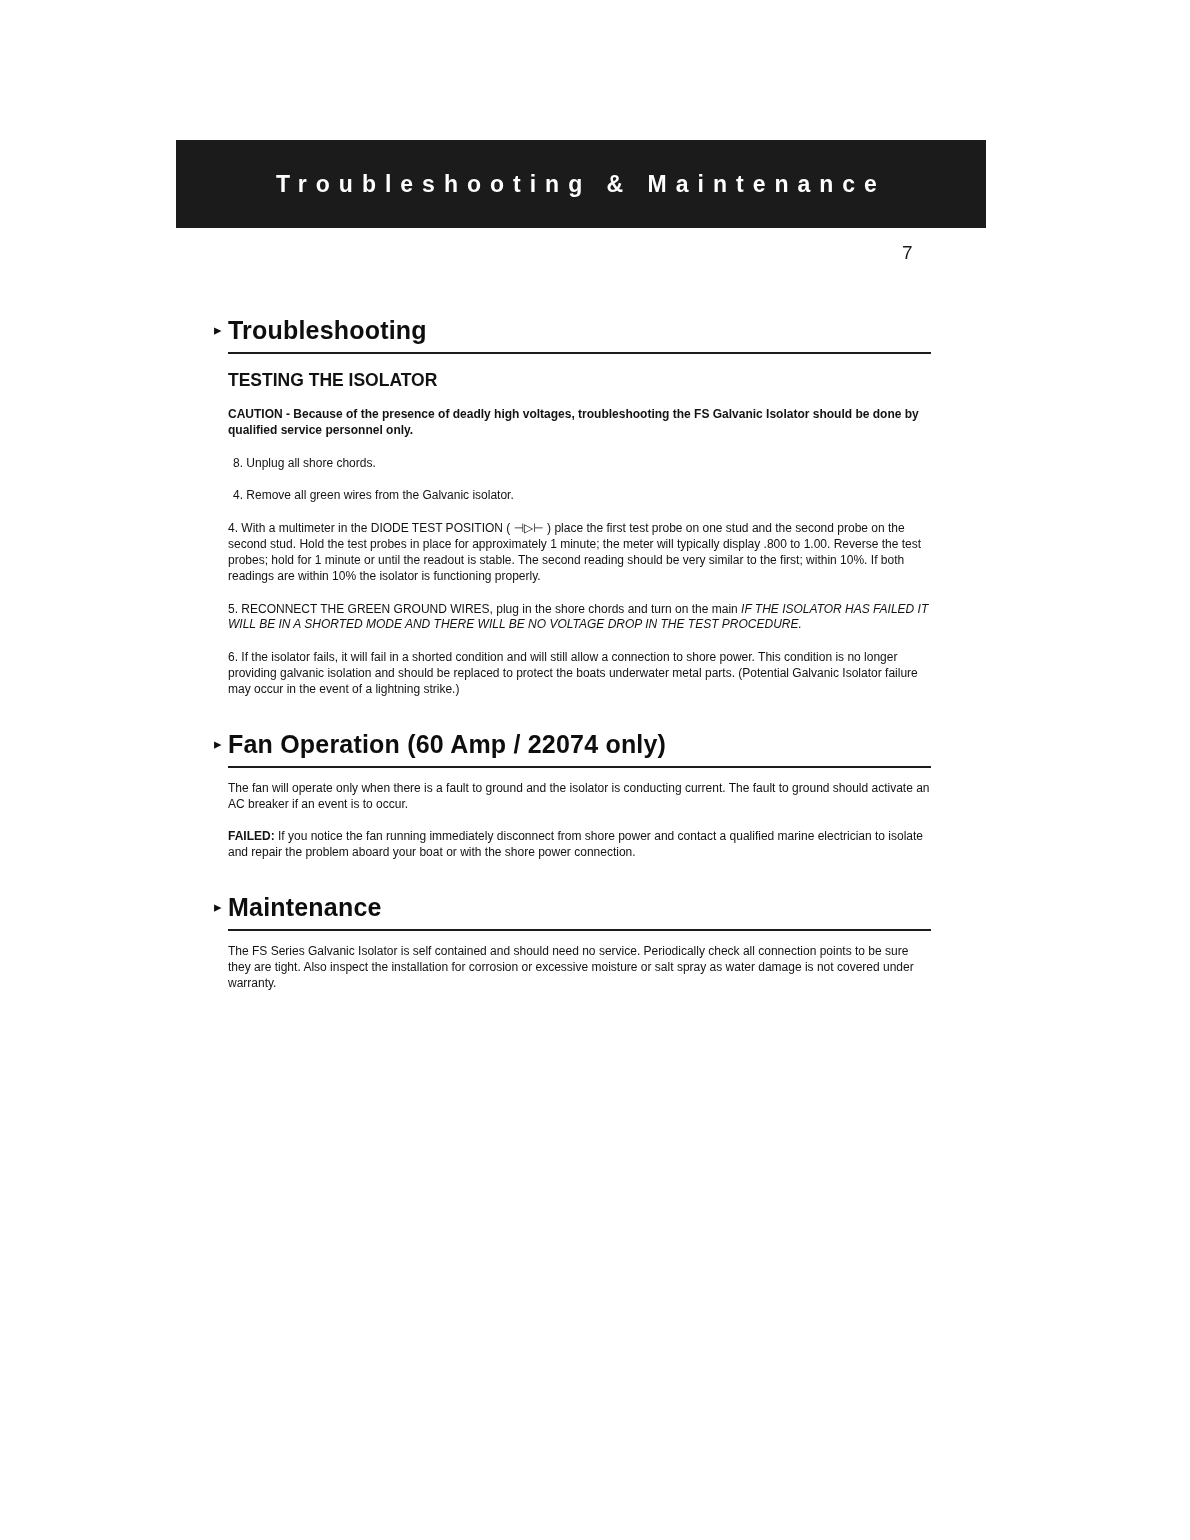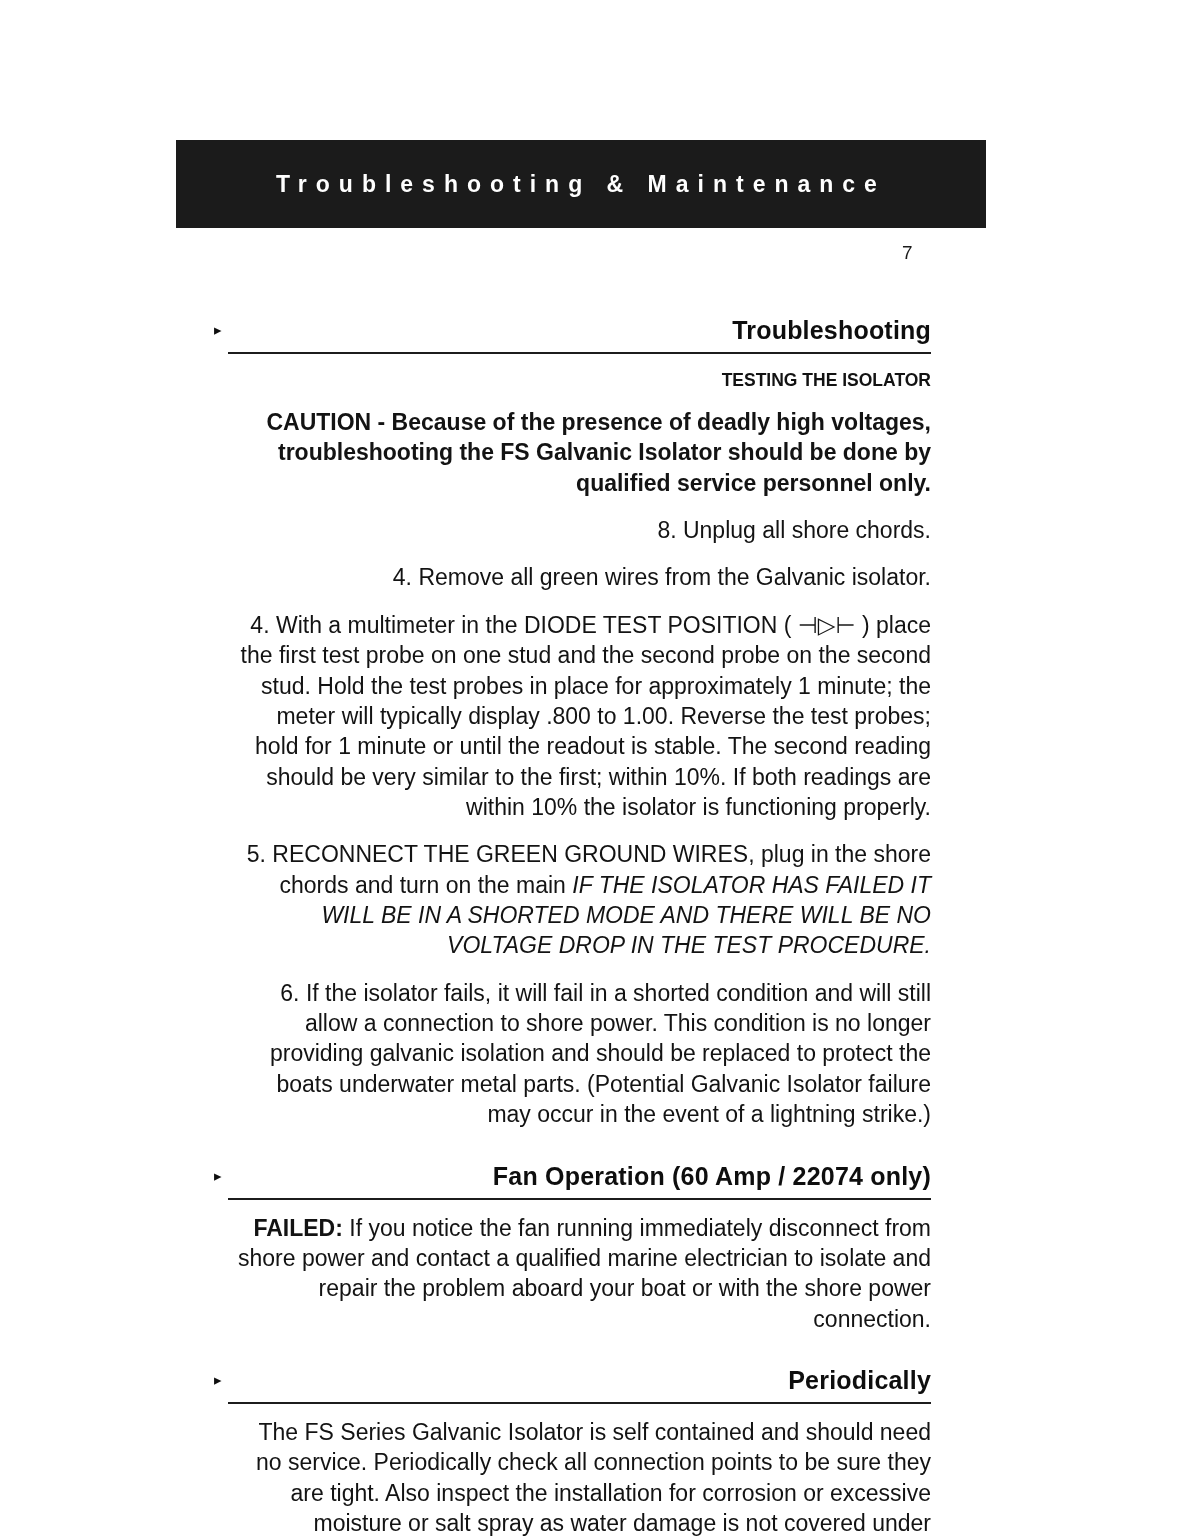--- a/index.html
+++ b/index.html
@@ -4,21 +4,20 @@
 <style>
   html, body { margin: 0; padding: 0; background: #e8e8e8; }
   .page {
     position: relative;
     width: 1190px;
     height: 1540px;
     background: #ffffff;
     font-family: "Liberation Sans", sans-serif;
     color: #121212;
     overflow: hidden;
-    text-align: right;
   }
   .header-bar {
     position: absolute;
     left: 176px;
     top: 140px;
     width: 810px;
     height: 88px;
     background: #1b1b1b;
     display: flex;
     align-items: center;
@@ -61,21 +60,21 @@
     top: 5px;
     font-size: 15px;
     font-weight: normal;
   }
   .subheading {
     font-size: 17.5px;
     font-weight: bold;
     margin: 16px 0 16px 0;
   }
   p.body-text {
-    font-size: 23px;
+    font-size: 12px;
     line-height: 1.32;
     margin: 0 0 17px 0;
     color: #131313;
   }
   p.bold-text { font-weight: bold; }
   .italic { font-style: italic; }
   .bold { font-weight: bold; }
   .step-short { padding-left: 5px; }
   .section-gap { margin-top: 32px; }
 </style>
@@ -111,27 +110,28 @@
 
       <p class="body-text">6. If the isolator fails, it will fail in a shorted condition and will still allow a connection to shore power. This condition is no longer providing galvanic isolation and should be replaced to protect the boats underwater metal parts.  (Potential Galvanic Isolator failure may occur in the event of a lightning strike.)</p>
     </div>
 
     <div class="section section-gap">
       <h2 class="section-heading">
         <span class="section-bullet">▸</span>
         <span>Fan Operation (60 Amp / 22074 only)</span>
       </h2>
 
+      <p class="body-text">The fan will operate only when there is a fault to ground and the isolator is conducting current. The fault to ground should activate an AC breaker if an event is to occur.</p>
 
       <p class="body-text"><span class="bold">FAILED:</span><span> If you notice the fan running immediately disconnect from shore power and contact a qualified marine electrician to isolate and repair the problem aboard your boat or with the shore power connection.</span></p>
     </div>
 
     <div class="section section-gap">
       <h2 class="section-heading">
         <span class="section-bullet">▸</span>
-        <span>Periodically</span>
+        <span>Maintenance</span>
       </h2>
 
       <p class="body-text">The FS Series Galvanic Isolator is self contained and should need no service. Periodically check all connection points to be sure they are tight.  Also inspect the installation for corrosion or excessive moisture or salt spray as water damage is not covered under warranty.</p>
     </div>
 
   </div>
 </div>
 
 </body></html>

